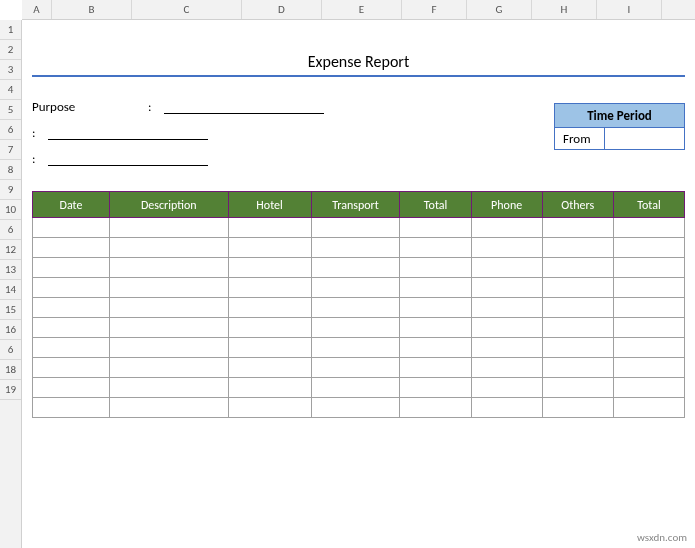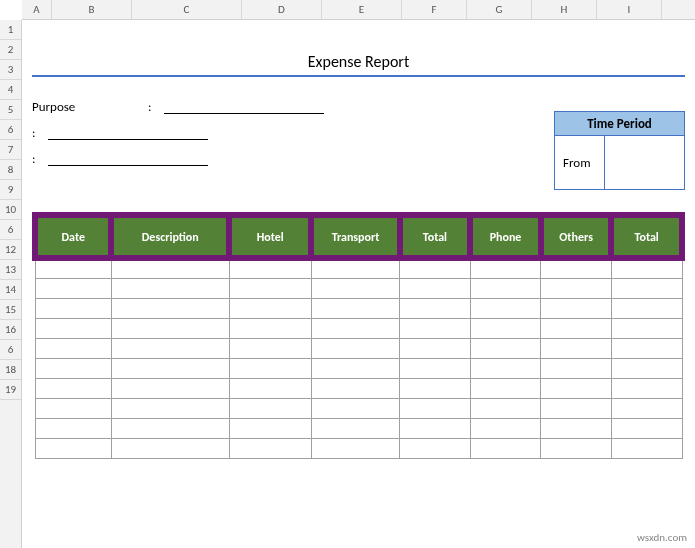--- a/index.html
+++ b/index.html
@@ -111,38 +111,38 @@
       width: 10px;
     }
     .form-underline {
       width: 160px;
       border-bottom: 1px solid #000;
       height: 16px;
     }
 
     
     .time-period-section {
-      margin-top: 16px;
+      margin-top: 8px;
     }
     .time-period-table {
       border-collapse: collapse;
       border: 1px solid #4472c4;
     }
     .time-period-table th {
       background: #9dc3e6;
       color: #000;
       font-size: 13px;
       font-weight: bold;
       text-align: center;
       padding: 4px 30px;
       border: 1px solid #4472c4;
     }
     .time-period-table td {
       font-size: 13px;
-      padding: 19px 8px;
+      padding: 3px 8px;
       border: 1px solid #4472c4;
       height: 22px;
     }
     .time-period-table td.tp-label {
       font-weight: normal;
       width: 50px;
       background: #fff;
     }
     .time-period-table td.tp-value {
       width: 80px;
@@ -154,25 +154,25 @@
       padding: 6px 10px 0 10px;
     }
     .expense-table {
       border-collapse: collapse;
       width: 100%;
     }
     .expense-table th {
       background: #538135;
       color: #fff;
       font-size: 12px;
-      font-weight: bold;
+      font-weight: normal;
       text-align: center;
       padding: 5px 2px;
-      border: 6px solid #701a75;
-      height: 43px;
+      border: 1px solid #701a75;
+      height: 26px;
     }
     .expense-table td {
       border: 1px solid #a0a0a0;
       height: 20px;
       padding: 2px;
     }
 
     
     .watermark {
       position: absolute;

